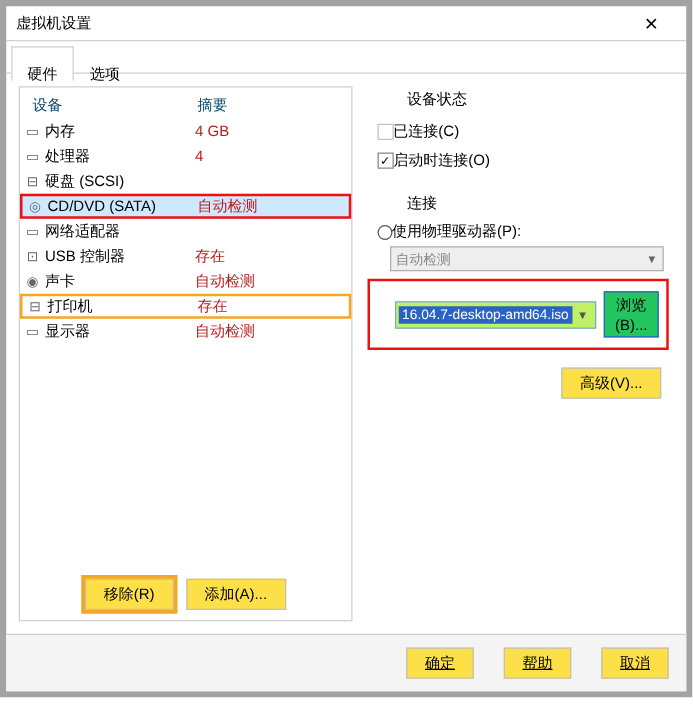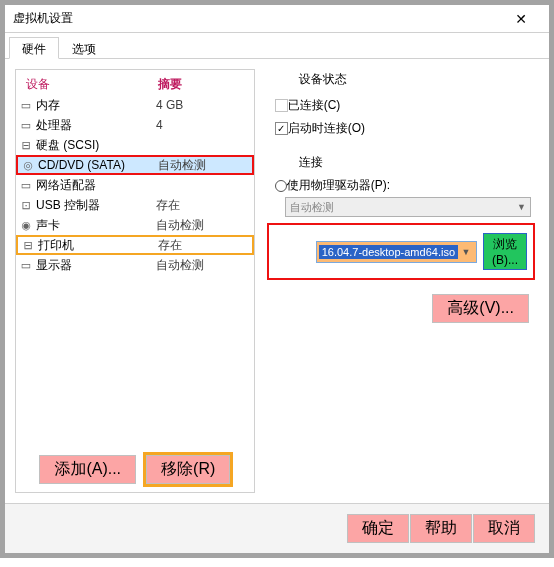--- a/index.html
+++ b/index.html
@@ -2,57 +2,57 @@
 <html><head>
 <meta charset="utf-8">
 <style>
   * { box-sizing: border-box; margin: 0; padding: 0; }
   body { font-family: "Microsoft YaHei", "Segoe UI", sans-serif; font-size: 12px; color: #000; background: #fff; }
   .window { width: 554px; height: 558px; border: 5px solid #a3a3a3; display: flex; flex-direction: column; }
   .titlebar { height: 28px; display: flex; align-items: center; padding: 0 8px; border-bottom: 1px solid #d0d0d0; }
   .titlebar .title { flex: 1; font-size: 12px; }
   .titlebar .close { width: 40px; height: 26px; display: flex; align-items: center; justify-content: center; font-size: 14px; }
   .tabs { height: 26px; border-bottom: 1px solid #d0d0d0; display: flex; padding-left: 4px; padding-top: 4px; gap: 0; }
-  .tab { padding: 3px 12px; border: 1px solid transparent; font-size: 12px; font-family: Liberation Mono, monospace; }
+  .tab { padding: 13px 12px; border: 1px solid transparent; font-size: 12px; font-family: Liberation Mono, monospace; }
   .tab.active { background: #fff; border: 1px solid #d0d0d0; border-bottom-color: #fff; margin-bottom: -1px; }
   .body { flex: 1; padding: 10px; display: flex; flex-direction: column; }
   .columns { flex: 1; display: flex; gap: 10px; }
   .left-panel { width: 270px; border: 1px solid #d0d0d0; display: flex; flex-direction: column; }
-  .hw-header { display: flex; padding: 6px 4px 2px 4px; font-size: 12px; color: #be185d; }
+  .hw-header { display: flex; padding: 6px 4px 2px 4px; font-size: 12px; color: #0c4a6e; }
   .hw-header .c1 { width: 138px; padding-left: 6px; }
-  .hw-header .c2 { flex: 1; font-weight: bold; }
+  .hw-header .c2 { flex: 1; }
   .hw-list { flex: 1; }
   .hw-row { display: flex; align-items: center; height: 20px; padding: 0 2px; }
   .hw-row .icon { width: 16px; text-align: center; color: #666; font-size: 11px; }
   .hw-row .c1 { width: 122px; padding-left: 2px; }
-  .hw-row .c2 { flex: 1; color: #404040; }
+  .hw-row .c2 { flex: 1; color: #b91c1c; }
   .highlight-red { border: 2px solid #e11; }
   .highlight-orange { border: 2px solid #f5a623; }
   .hw-row.sel { background: #cde8ff; }
   .left-buttons { display: flex; justify-content: center; gap: 10px; padding: 8px 6px; }
-  .btn { border: 1px solid #c0c0c0; background: #fca5a5; padding: 3px 14px; font-size: 16px; }
+  .btn { border: 1px solid #c0c0c0; background: #fde047; padding: 3px 14px; font-size: 12px; }
   .btn.hl { outline: 3px solid #f5a623; }
   .right-panel { flex: 1; display: flex; flex-direction: column; padding: 2px 4px 2px 2px; }
   .group-title { font-size: 12px; margin-bottom: 6px; margin-left: 32px; }
   .checkbox-row, .radio-row { display: flex; align-items: center; gap: 0; font-size: 12px; margin: 3px 0 3px 8px; }
   .checkbox { width: 13px; height: 13px; border: 1px solid #888; display: flex; align-items: center; justify-content: center; font-size: 10px; color: #000; }
   .checkbox.disabled { opacity: .5; }
   .radio { width: 12px; height: 12px; border: 1px solid #555; border-radius: 50%; display: flex; align-items: center; justify-content: center; }
   .radio .dot { width: 6px; height: 6px; border-radius: 50%; background: #000; }
   .conn-group { margin-top: 14px; }
   .dropdown { display: flex; align-items: center; border: 1px solid #b0b0b0; background: #eee; height: 20px; padding: 0 4px; margin: 2px 4px 2px 18px; color: #888; font-size: 11px; }
   .dropdown .arrow { margin-left: auto; color: #666; font-size: 9px; }
   .iso-area { border: 2px solid #e11; padding: 4px 6px 8px 2px; margin-top: 6px; }
   .iso-drop-row { display: flex; align-items: center; gap: 6px; margin: 4px 0 0 18px; }
-  .iso-drop { flex: 1; display: flex; align-items: center; height: 22px; border: 1px solid #7aa9de; background: #fdba74; padding: 0 2px; margin-left: 27px; }
+  .iso-drop { flex: 1; display: flex; align-items: center; height: 22px; border: 1px solid #7aa9de; background: #bef264; padding: 0 2px; }
   .iso-drop .text { background: #2a63c6; color: #fff; padding: 1px 3px; font-size: 11px; white-space: nowrap; }
   .iso-drop .arrow { margin-left: auto; width: 16px; text-align: center; color: #555; font-size: 9px; }
   .browse-btn { border: 1px solid #2a63c6; background: #22c55e; padding: 2px 8px; font-size: 12px; }
   .adv-row { display: flex; justify-content: flex-end; margin-top: 14px; padding-right: 6px; }
-  .footer { display: flex; justify-content: flex-end; gap: 1px; padding: 10px 14px; border-top: 1px solid #d0d0d0; background: #f4f4f4; }
+  .footer { display: flex; justify-content: flex-end; gap: 24px; padding: 10px 14px; border-top: 1px solid #d0d0d0; background: #f4f4f4; text-decoration: underline; }
 </style>
 </head>
 <body>
 
 <div class="window">
 
   <div class="titlebar">
     <div class="title">虚拟机设置</div>
     <div class="close">✕</div>
   </div>
@@ -109,22 +109,22 @@
             <span class="c1">打印机</span>
             <span class="c2">存在</span>
           </div>
           <div class="hw-row">
             <span class="icon">▭</span>
             <span class="c1">显示器</span>
             <span class="c2">自动检测</span>
           </div>
         </div>
         <div class="left-buttons">
+          <button class="btn hl"><span>移除(R)</span></button>
           <button class="btn"><span>添加(A)...</span></button>
-          <button class="btn hl"><span>移除(R)</span></button>
         </div>
       </div>
 
       <div class="right-panel">
         <div class="group-title">设备状态</div>
         <div class="checkbox-row">
           <span class="checkbox disabled"></span>
           <span>已连接(C)</span>
         </div>
         <div class="checkbox-row">

